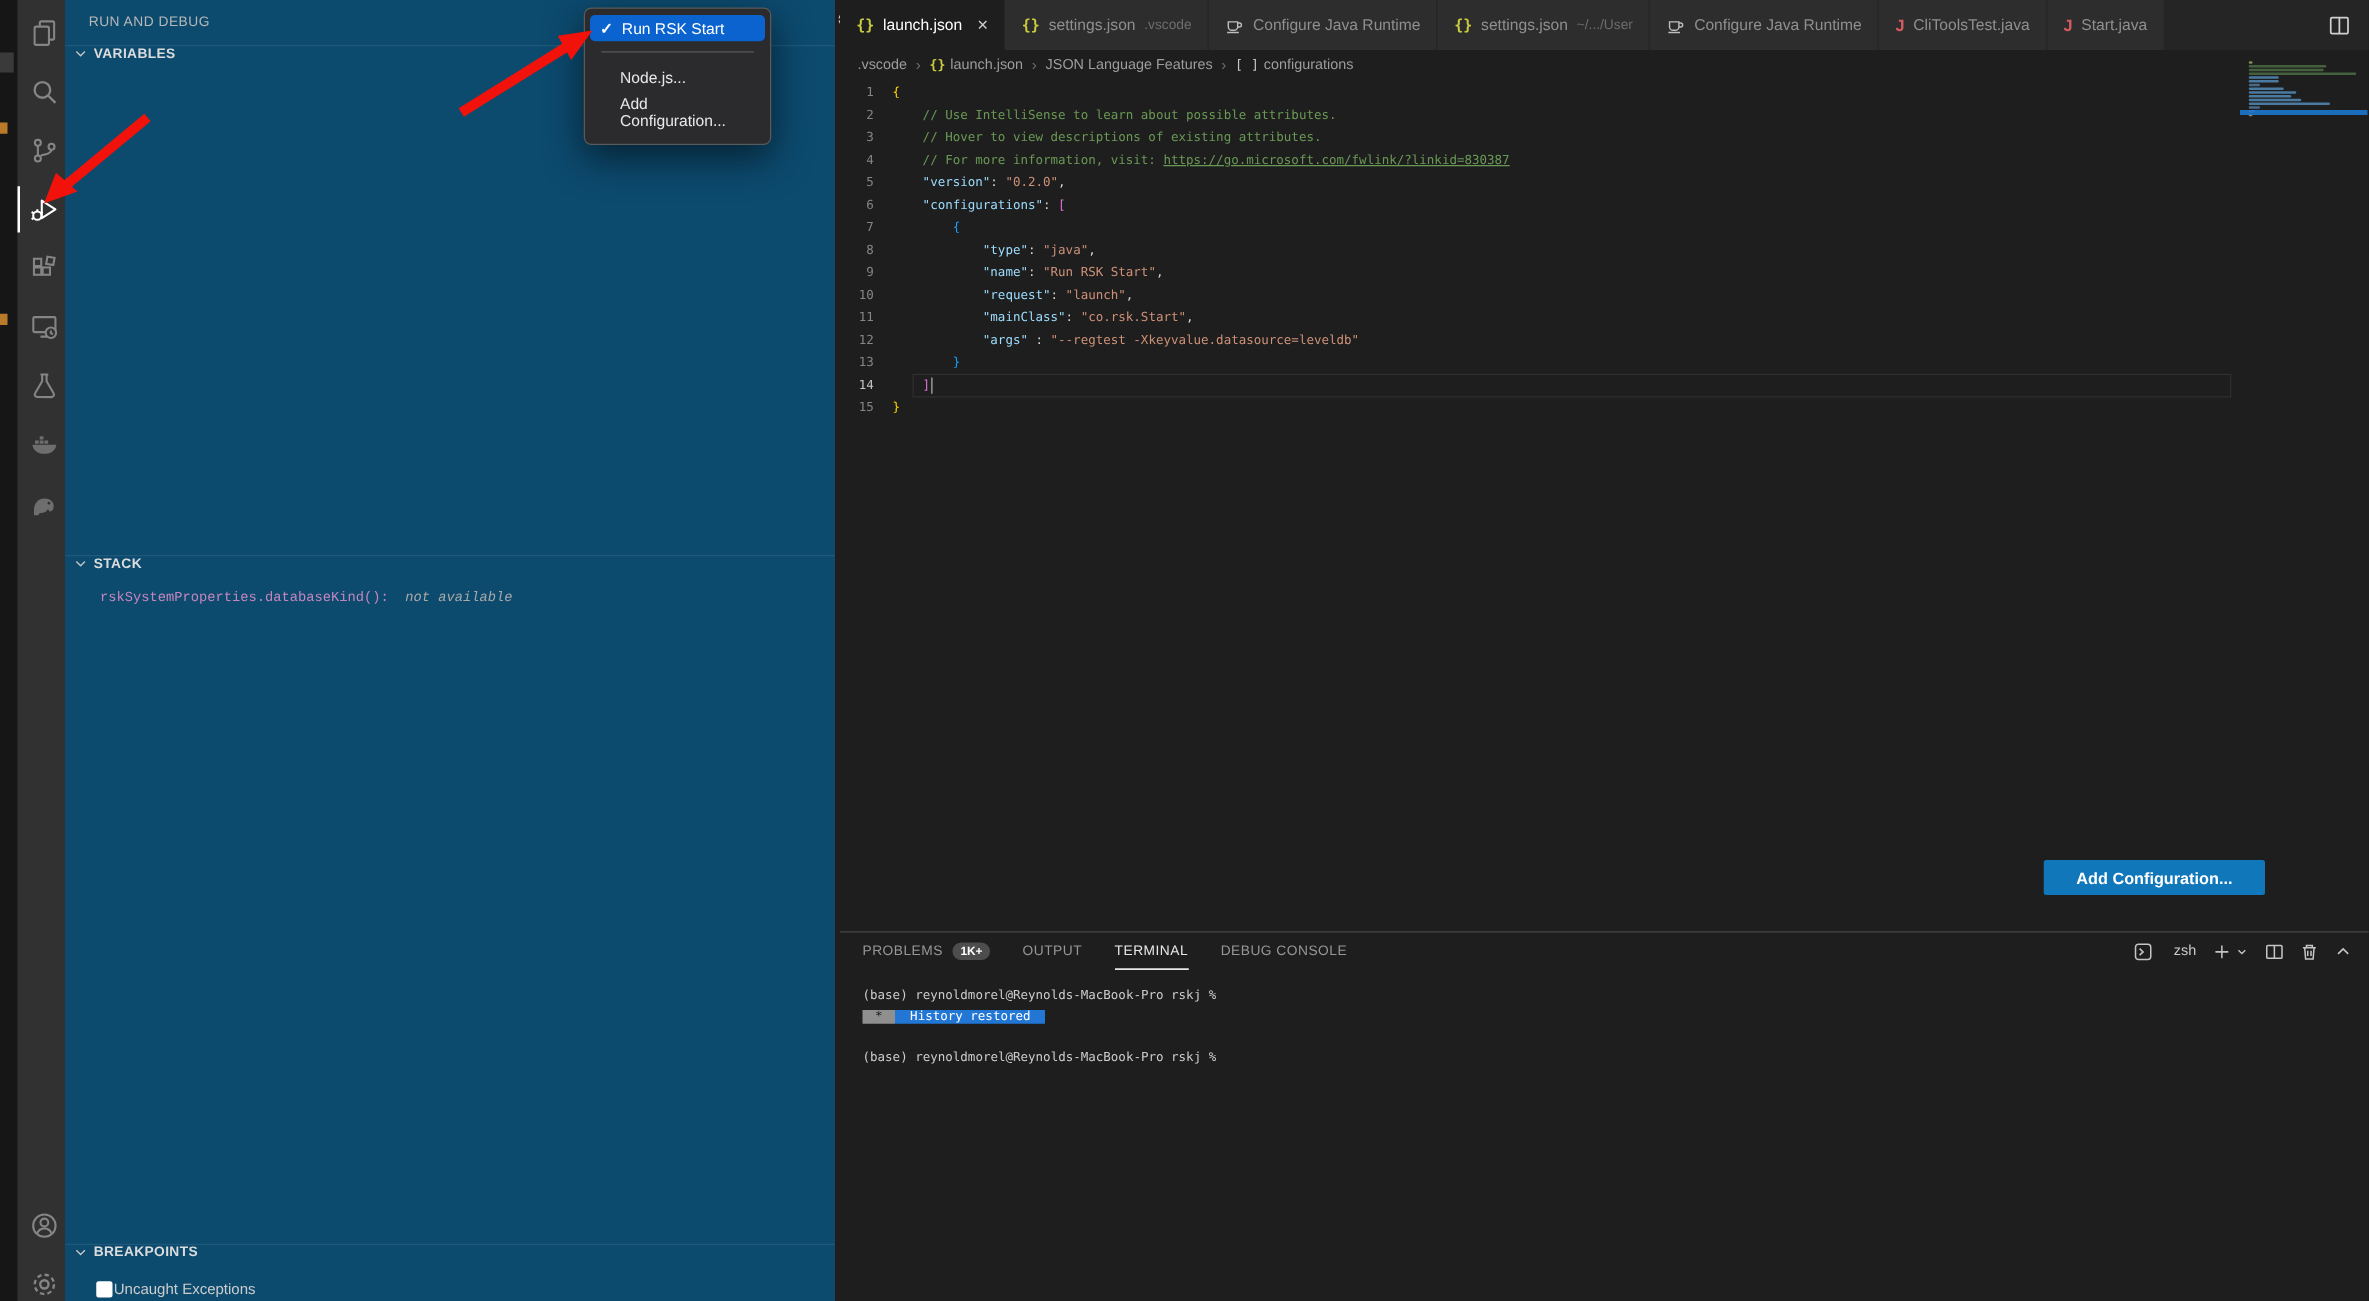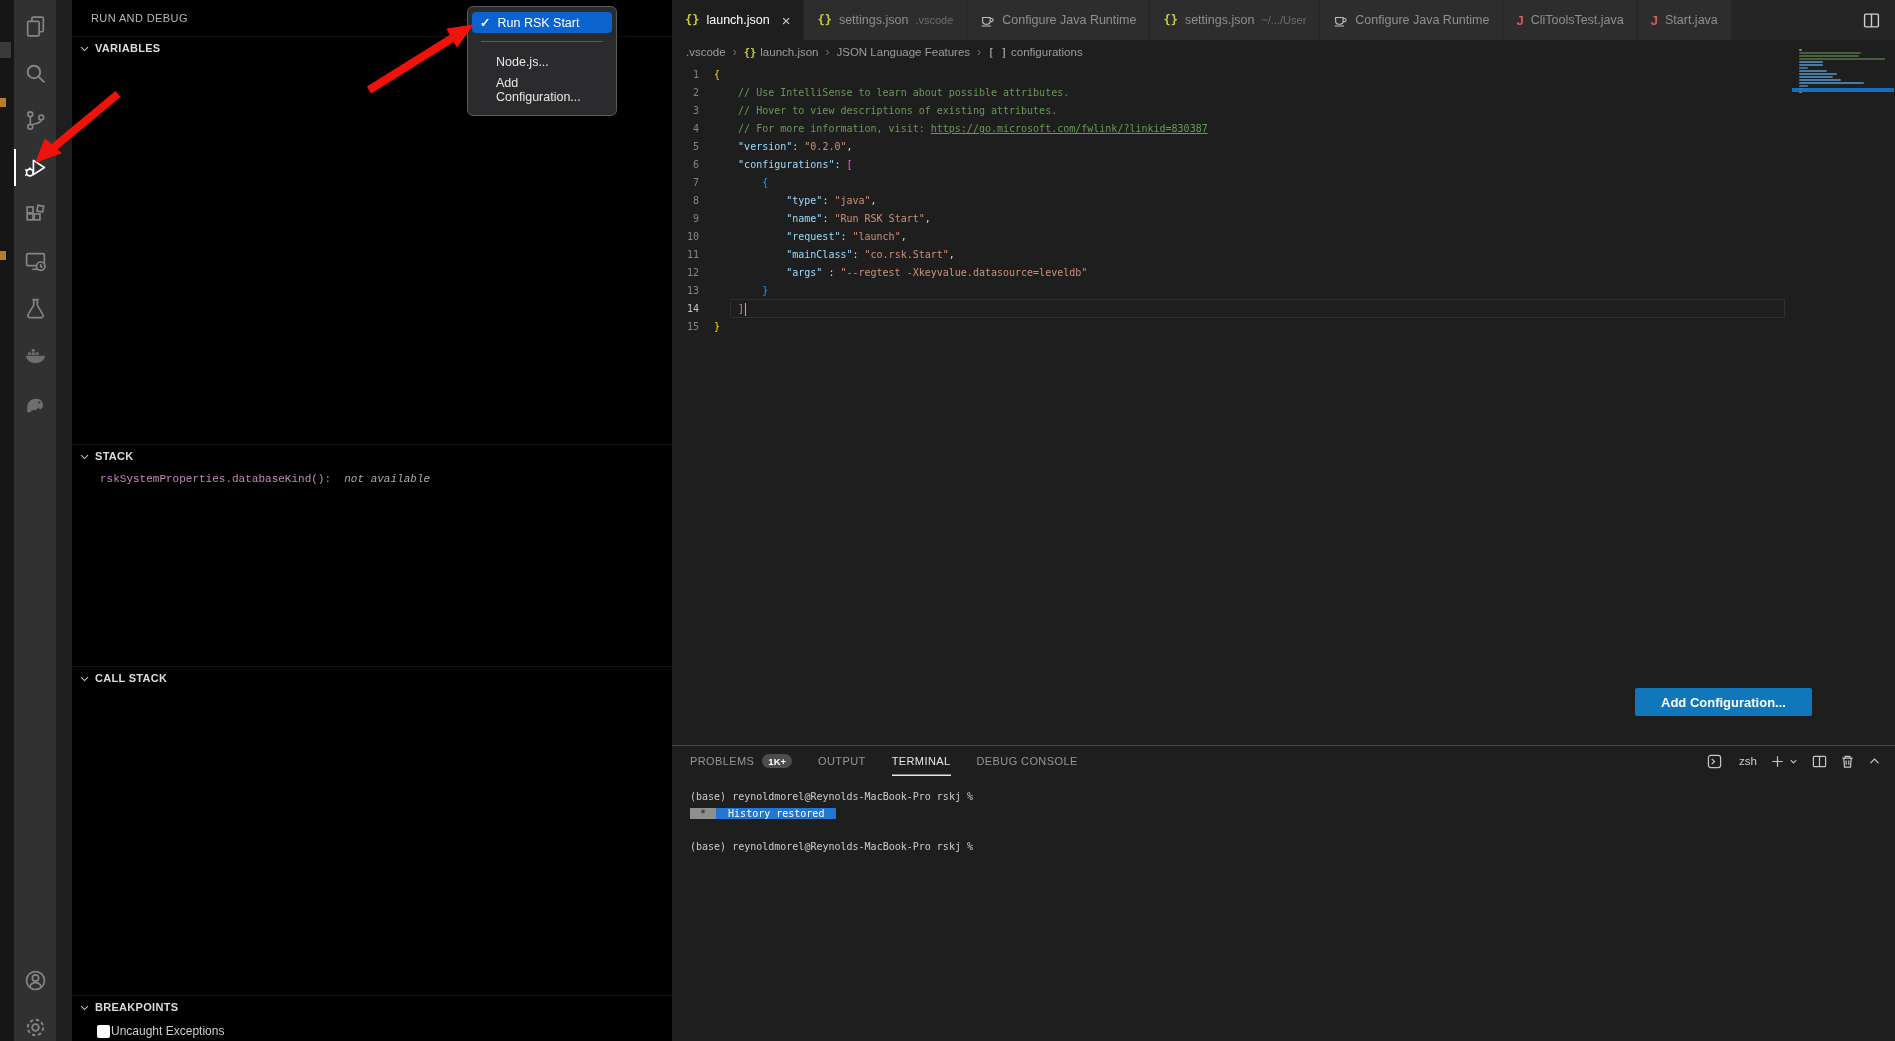--- a/index.html
+++ b/index.html
@@ -15,27 +15,27 @@
   
   .activitybar{position:absolute;left:14px;top:0;width:42px;height:100%;background:#313131}
   .ab-item{width:42px;height:47px;display:flex;align-items:center;justify-content:center;color:#858585;position:relative;cursor:pointer}
   .ab-item.active{color:#ffffff}
   .ab-item.active::before{content:"";position:absolute;left:0;top:5px;bottom:5px;width:2px;background:#ffffff}
   .ab-item svg{width:25px;height:25px}
   .ab-item.dim{color:#6e6e6e}
   .ab-bottom{position:absolute;bottom:-10px;left:0;width:42px}
 
   
-  .sidebar{position:absolute;left:72px;top:0;width:616px;height:100%;background:#000000}
+  .sidebar{position:absolute;left:52px;top:0;width:616px;height:100%;background:#0c4a6e}
   .sidebar-title{position:absolute;top:0;left:0;width:100%;height:36px;display:flex;align-items:center;padding-left:19px;font-size:11px;color:#b8b8b8;letter-spacing:.4px}
   .play-ic{position:absolute;left:452px;top:7px;color:#89d185;z-index:10}
   .gear-ic{position:absolute;left:616px;top:7px}
   .more-ic{position:absolute;left:642px;top:4px;font-size:15px;color:#c5c5c5;letter-spacing:1px}
   .sec{position:absolute;left:0;width:100%;border-top:1px solid rgba(255,255,255,.08)}
-  .sec-header{height:22px;display:flex;align-items:center;gap:5px;padding-left:7px;font-size:11px;font-weight:700;color:#dcdcdc;letter-spacing:.3px;cursor:pointer}
+  .sec-header{height:22px;display:flex;gap:5px;padding-left:7px;font-size:11px;font-weight:700;color:#dcdcdc;letter-spacing:.3px;cursor:pointer}
   .chev{color:#c5c5c5}
   .watch-row{padding:6px 0 0 28px;font-family:Liberation Mono, monospace;font-size:11px}
   .watch-expr{color:#c586c0}
   .watch-val{color:#a9a9a9;font-style:italic}
   .bp-row{display:flex;align-items:center;gap:1px;padding:6px 0 0 25px;font-size:12px;color:#cccccc}
   .bp-check{width:13px;height:13px;background:#ffffff;border-radius:2px;flex:none;cursor:pointer}
 
   
   .editor{position:absolute;left:672px;top:0;right:0;height:745px;background:#1e1e1e}
   .tabs{height:40px;background:#252526;display:flex;align-items:stretch}
@@ -245,30 +245,20 @@
           </svg>
         </span>
       <span>STACK</span>
     </div>
     <div class="watch-row">
       <span class="watch-expr">rskSystemProperties.databaseKind():</span>
       <span class="watch-val">&nbsp;<i>not available</i></span>
     </div>
   </div>
 
-  <div class="sec" style="top:666px;height:329px">
-    <div class="sec-header">
-      <span class="chev">
-          <svg width="11" height="11" viewBox="0 0 16 16" fill="none" stroke="currentColor" stroke-width="1.6">
-            <path d="M3 6l5 5 5-5"></path>
-          </svg>
-        </span>
-      <span>CALL STACK</span>
-    </div>
-  </div>
 
   <div class="sec" style="top:995px;height:40px">
     <div class="sec-header">
       <span class="chev">
           <svg width="11" height="11" viewBox="0 0 16 16" fill="none" stroke="currentColor" stroke-width="1.6">
             <path d="M3 6l5 5 5-5"></path>
           </svg>
         </span>
       <span>BREAKPOINTS</span>
     </div>

